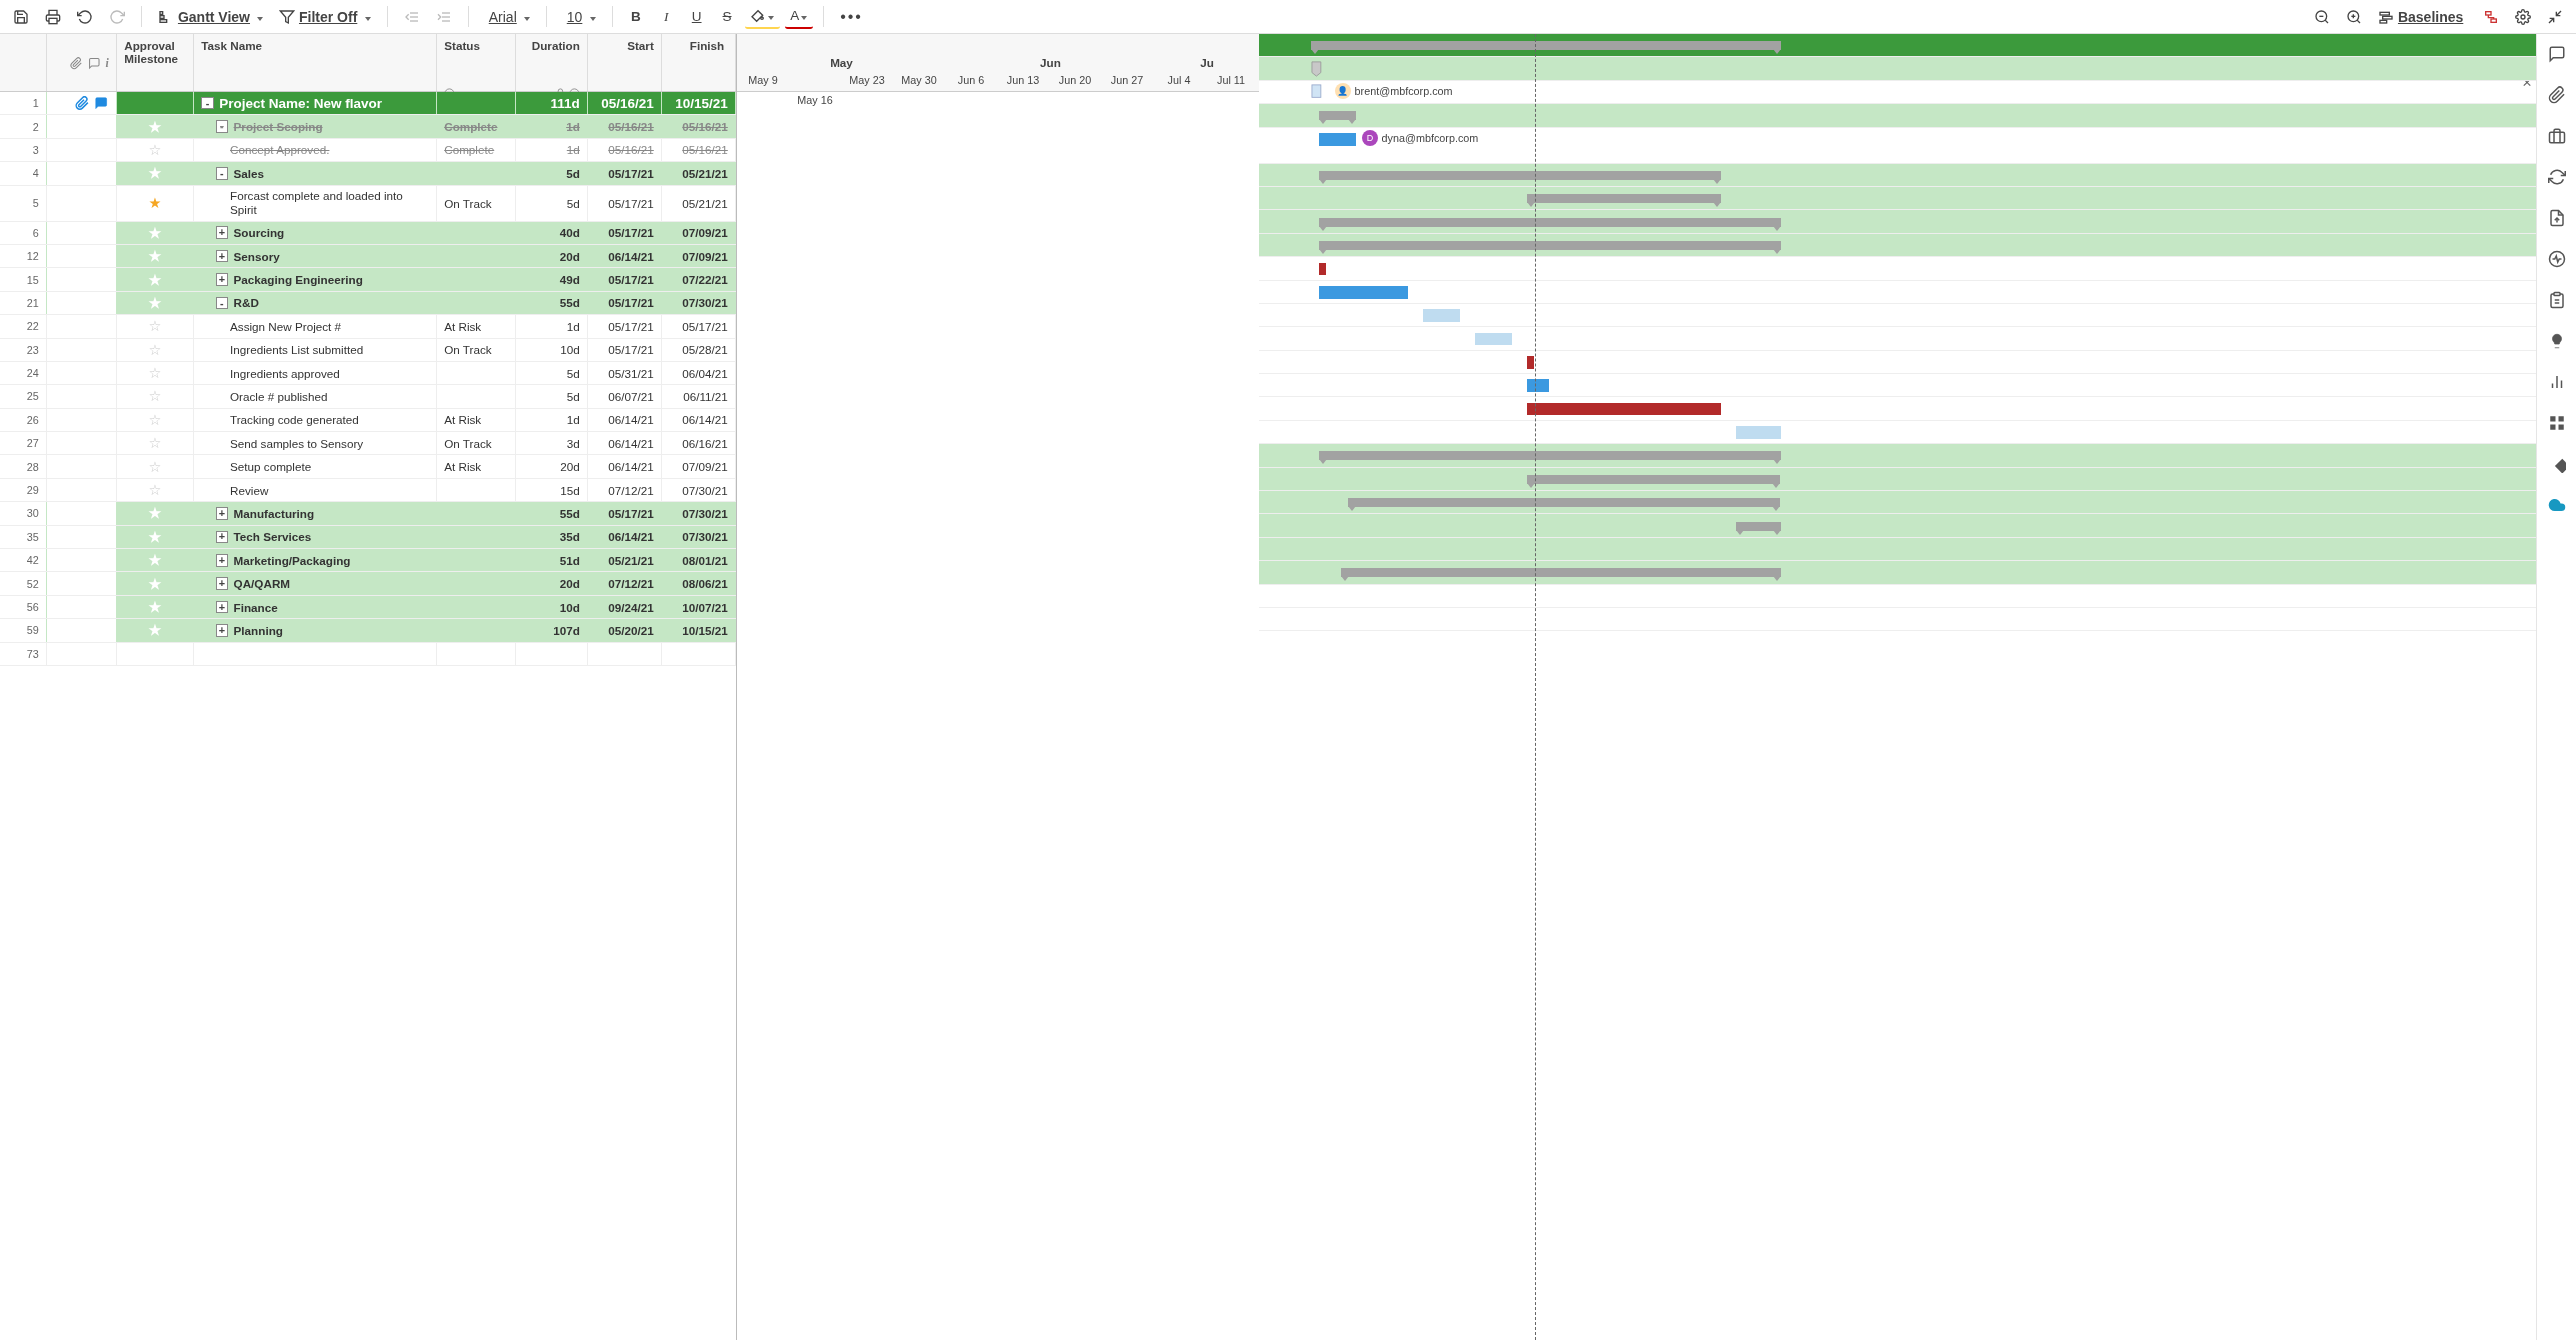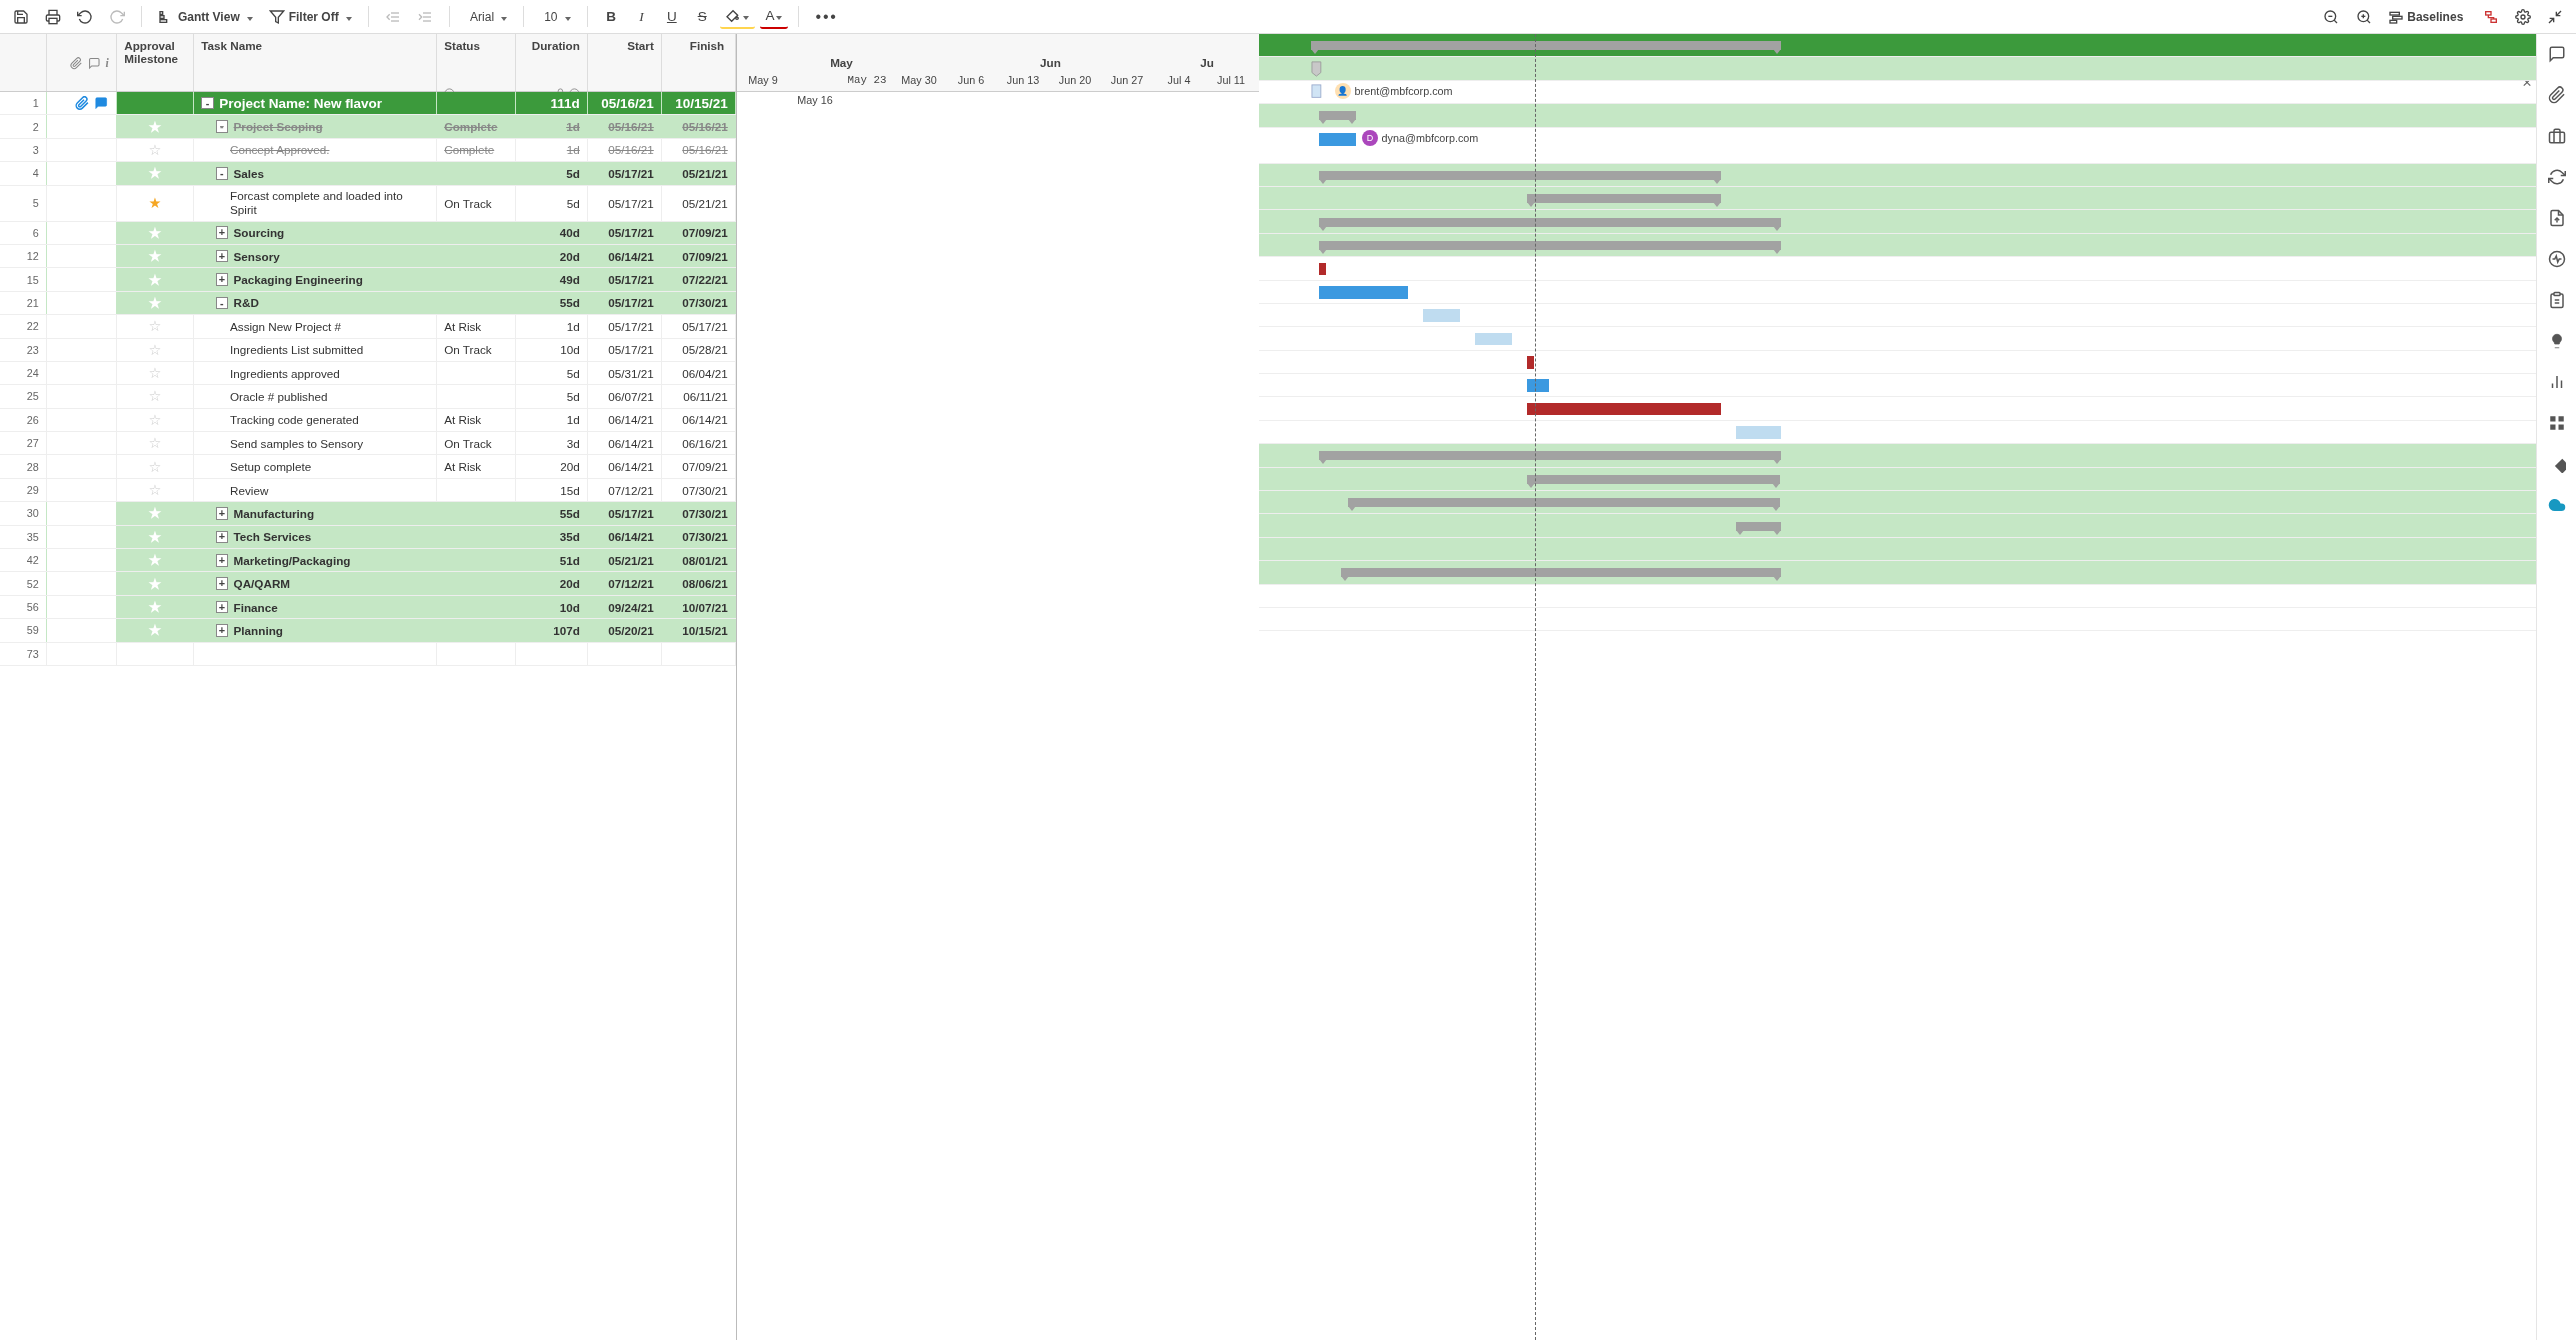--- a/index.html
+++ b/index.html
@@ -30,21 +30,21 @@
   padding: 3.6px 5.4px;
   border: none;
   background: none;
   cursor: pointer;
   color: #444;
   border-radius: 2.7px;
   height: 25px;
   min-width: 25px;
 }
 .tbtn svg { width: 16px; height: 16px; display: block; }
-.tbtn .label { font-size: 12px; font-weight: 600; padding: 0 3.6px; }
+.tbtn .label { font-size: 14px; font-weight: 600; padding: 0 3.6px; text-decoration: underline; }
 .tbtn .caret { margin-left: 3.6px; }
 .tbtn.font-accent { border-bottom: 2.7px solid #c00; }
 .tbtn.fill-accent { border-bottom: 2.7px solid #ffd54f; }
 .tbtn.small-label .label { font-weight: 400; }
 .spacer { flex: 1; }
 
 .caret::after {
   content: '';
   display: inline-block;
   border-left: 3.6px solid transparent;
@@ -1018,21 +1018,21 @@
       <div class="gantt-side">
         <div class="gantt-header">
           <div class="month-row" id="month-row">
               <div class="m" style="width: 209px;">May</div>
               <div class="m" style="width: 209px;">Jun</div>
               <div class="m" style="width: 104px;">Ju</div>
             </div>
           <div class="week-row" id="week-row">
               <div class="w" style="width: 52px;">May 9</div>
               <div class="w" style="width: 52px; margin-top: 40px;">May 16</div>
-              <div class="w" style="width: 52px; font-family: Liberation Mono, monospace;">May 23</div>
+              <div class="w" style="width: 52px;">May 23</div>
               <div class="w" style="width: 52px;">May 30</div>
               <div class="w" style="width: 52px;">Jun 6</div>
               <div class="w" style="width: 52px;">Jun 13</div>
               <div class="w" style="width: 52px;">Jun 20</div>
               <div class="w" style="width: 52px;">Jun 27</div>
               <div class="w" style="width: 52px;">Jul 4</div>
               <div class="w" style="width: 52px;">Jul 11</div>
             </div>
           <span class="close-x">✕</span>
         </div>

